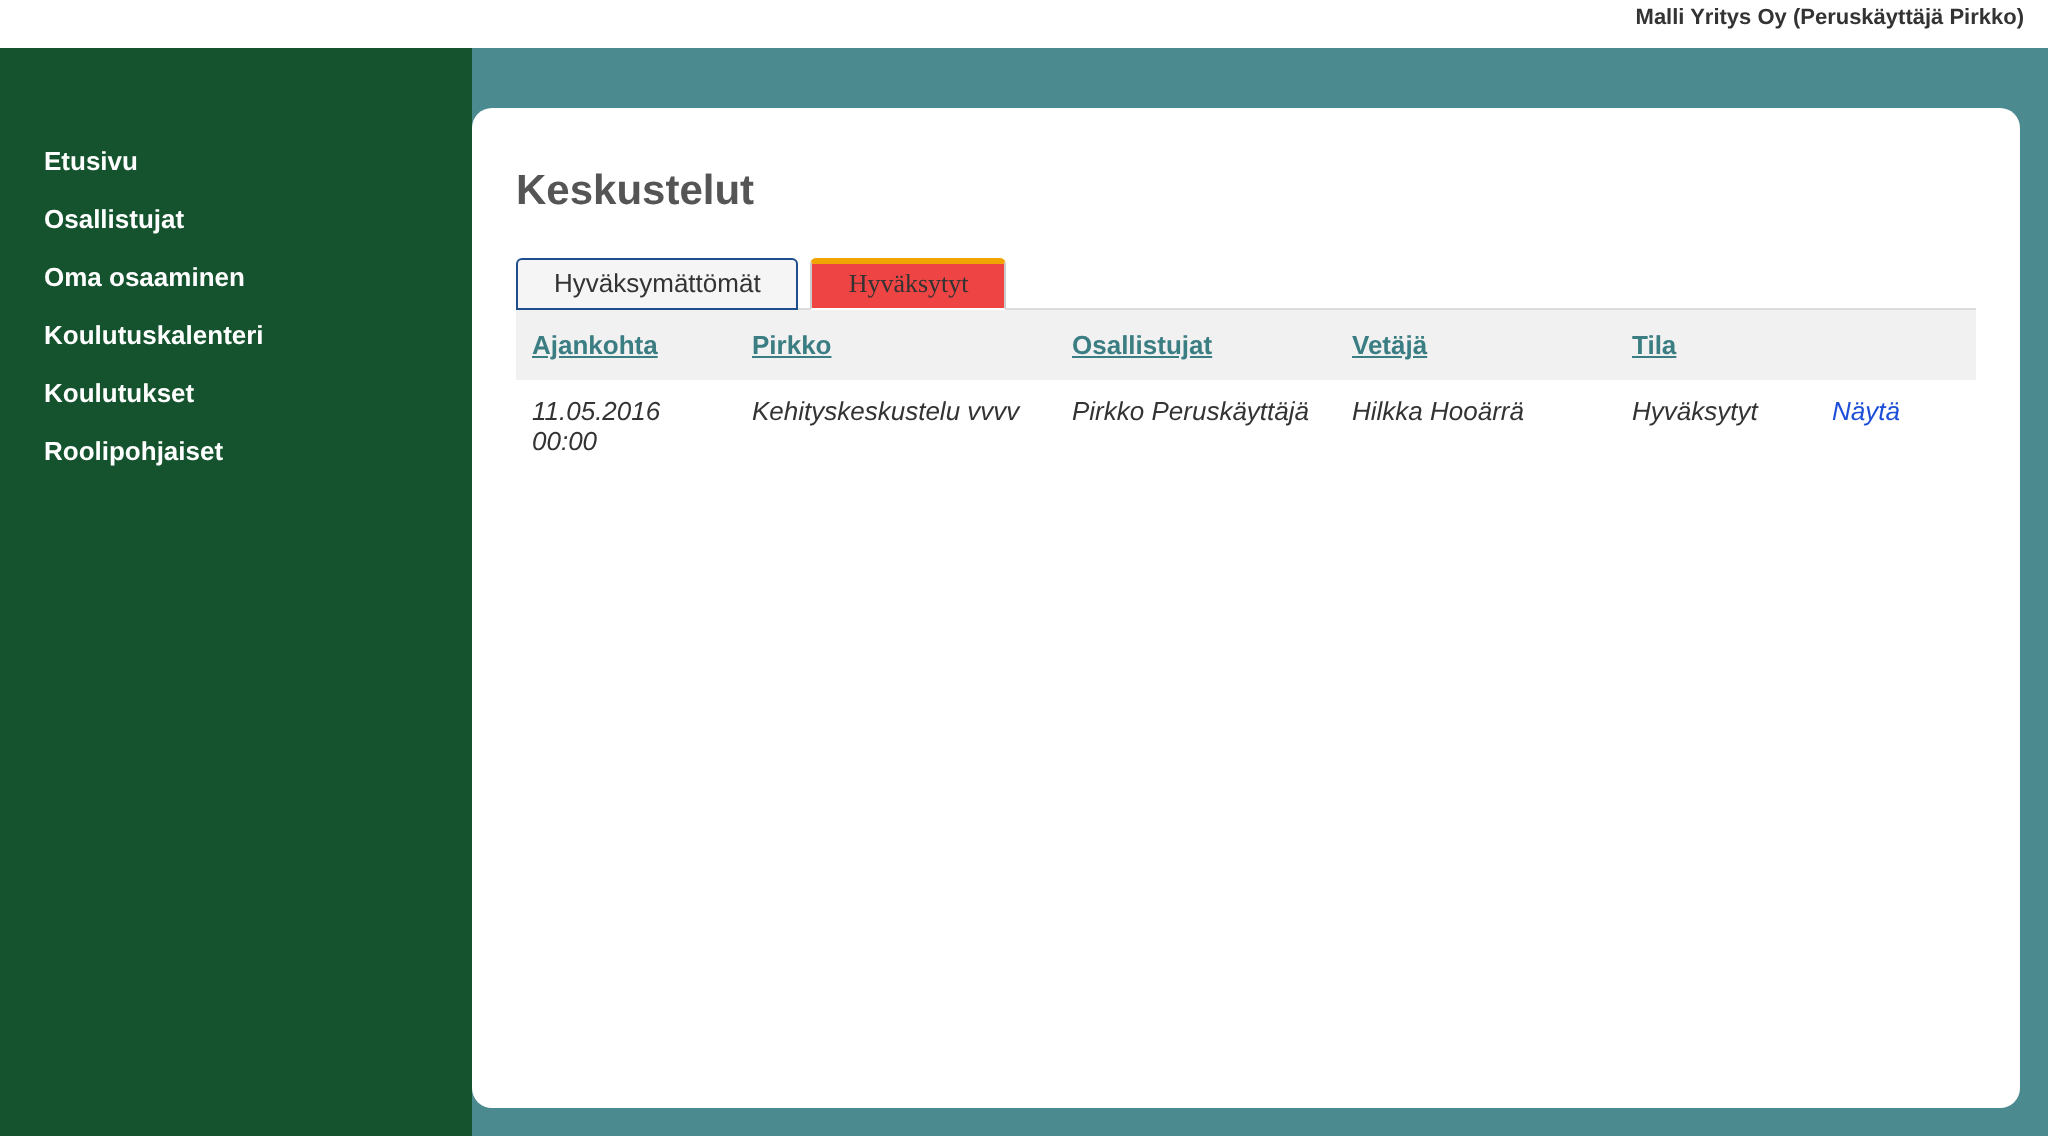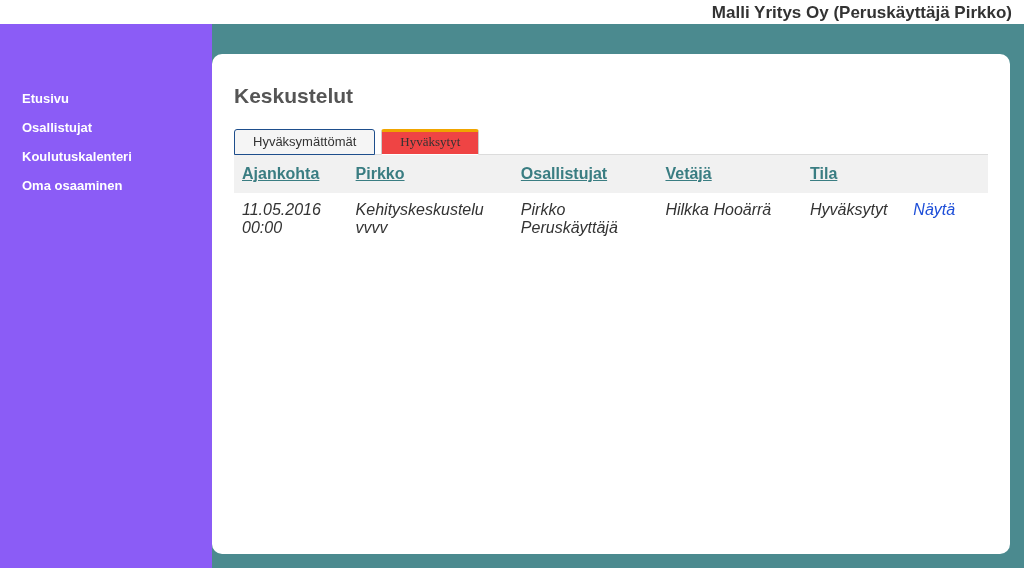--- a/index.html
+++ b/index.html
@@ -8,34 +8,34 @@
       background: #ffffff;
       width: 1024px;
       height: 568px;
       overflow: hidden;
     }
     .top-bar {
       height: 24px;
       background: #ffffff;
       text-align: right;
       padding: 3px 12px 0 0;
-      font-size: 17px;
+      font-size: 11px;
       font-weight: bold;
       color: #333;
     }
     .main-area {
       display: flex;
       background: #4b8a8f;
       height: 544px;
       padding: 0;
     }
     .sidebar {
-      width: 212px;
-      padding-top: 60px;
-      background: #8b5cf6;
+      width: 236px;
+      padding-top: 42px;
+      background: #14532d;
       flex-shrink: 0;
     }
     .sidebar-item {
       color: #ffffff;
       font-size: 13px;
       font-weight: bold;
       padding: 7px 0 7px 22px;
       cursor: pointer;
       position: relative;
     }
@@ -93,21 +93,21 @@
       border-left: 1px solid #ccc;
       border-right: 1px solid #ccc;
       border-bottom: 1px solid #ffffff;
       background: #ef4444;
       padding-top: 2px;
       font-family: Liberation Serif, serif;
     }
     table.data {
       width: 100%;
       border-collapse: collapse;
-      font-size: 16px;
+      font-size: 13px;
     }
     table.data thead th {
       text-align: left;
       background: #f1f1f1;
       color: #3a7d82;
       font-weight: bold;
       padding: 10px 8px;
       text-decoration: underline;
       cursor: pointer;
     }
@@ -142,24 +142,30 @@
 
 <div class="main-area">
   <nav class="sidebar">
     <div class="sidebar-item">
       <span>Etusivu</span>
     </div>
     <div class="sidebar-item">
       <span>Osallistujat</span>
     </div>
     <div class="sidebar-item">
+      <span>Oma osaaminen</span>
+    </div>
+    <div class="sidebar-item">
       <span>Koulutuskalenteri</span>
     </div>
     <div class="sidebar-item">
-      <span>Oma osaaminen</span>
+      <span>Koulutukset</span>
+    </div>
+    <div class="sidebar-item">
+      <span>Roolipohjaiset</span>
     </div>
   </nav>
 
   <div class="content-wrap">
     <div class="content">
       <h1 class="page-title">Keskustelut</h1>
 
       <div class="tabs">
         <div class="tab inactive">
           <span>Hyväksymättömät</span>

